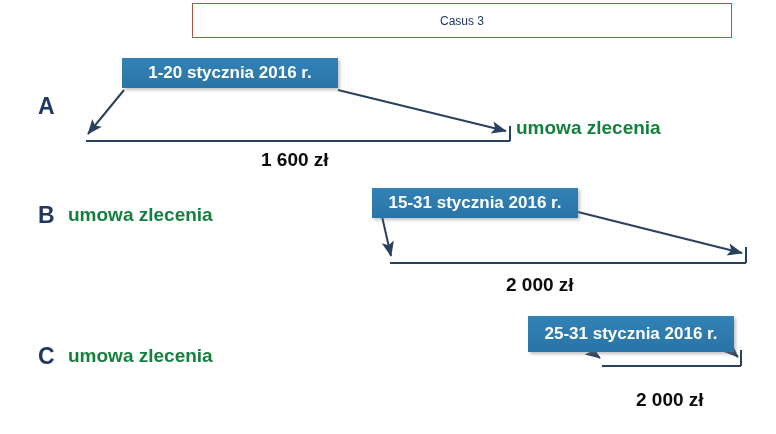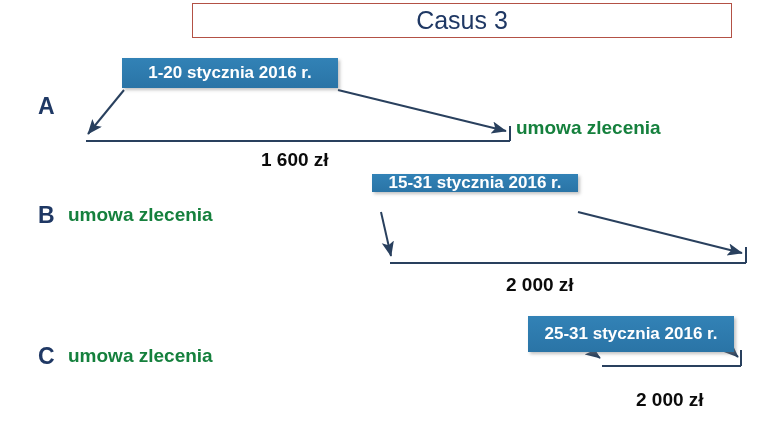--- a/index.html
+++ b/index.html
@@ -47,21 +47,21 @@
     width: 538px;
     height: 33px;
     border: 1.5px solid #b35145;
     background: #ffffff;
     display: flex;
     align-items: center;
     justify-content: center;
   }
   #title-text {
     color: #1f3864;
-    font-size: 25px;
+    font-size: 12px;
   }
 
   
   .row-letter {
     position: absolute;
     color: #1f3864;
     font-size: 23px;
     font-weight: bold;
   }
   .contract-label {
@@ -156,21 +156,21 @@
 
 
   <div class="contract-label" style="left:516px; top:117px;">umowa zlecenia</div>
 
   <div class="amount-label" style="left:261px; top:149px;">1 600 zł</div>
 
   <div class="row-letter" style="left:38px; top:202px;">B</div>
 
   <div class="contract-label" style="left:68px; top:204px;">umowa zlecenia</div>
 
-  <div class="date-box" style="left:372px; top:174px; width:206px; height:18px;">15-31 stycznia 2016 r.</div>
+  <div class="date-box" style="left:372px; top:188px; width:206px; height:30px;">15-31 stycznia 2016 r.</div>
 
   <div class="amount-label" style="left:506px; top:274px;">2 000 zł</div>
 
   <div class="row-letter" style="left:38px; top:343px;">C</div>
 
   <div class="contract-label" style="left:68px; top:345px;">umowa zlecenia</div>
 
   <div class="date-box" style="left:528px; top:316px; width:206px; height:36px;">25-31 stycznia 2016 r.</div>
 
   <div class="amount-label" style="left:636px; top:389px;">2 000 zł</div>

